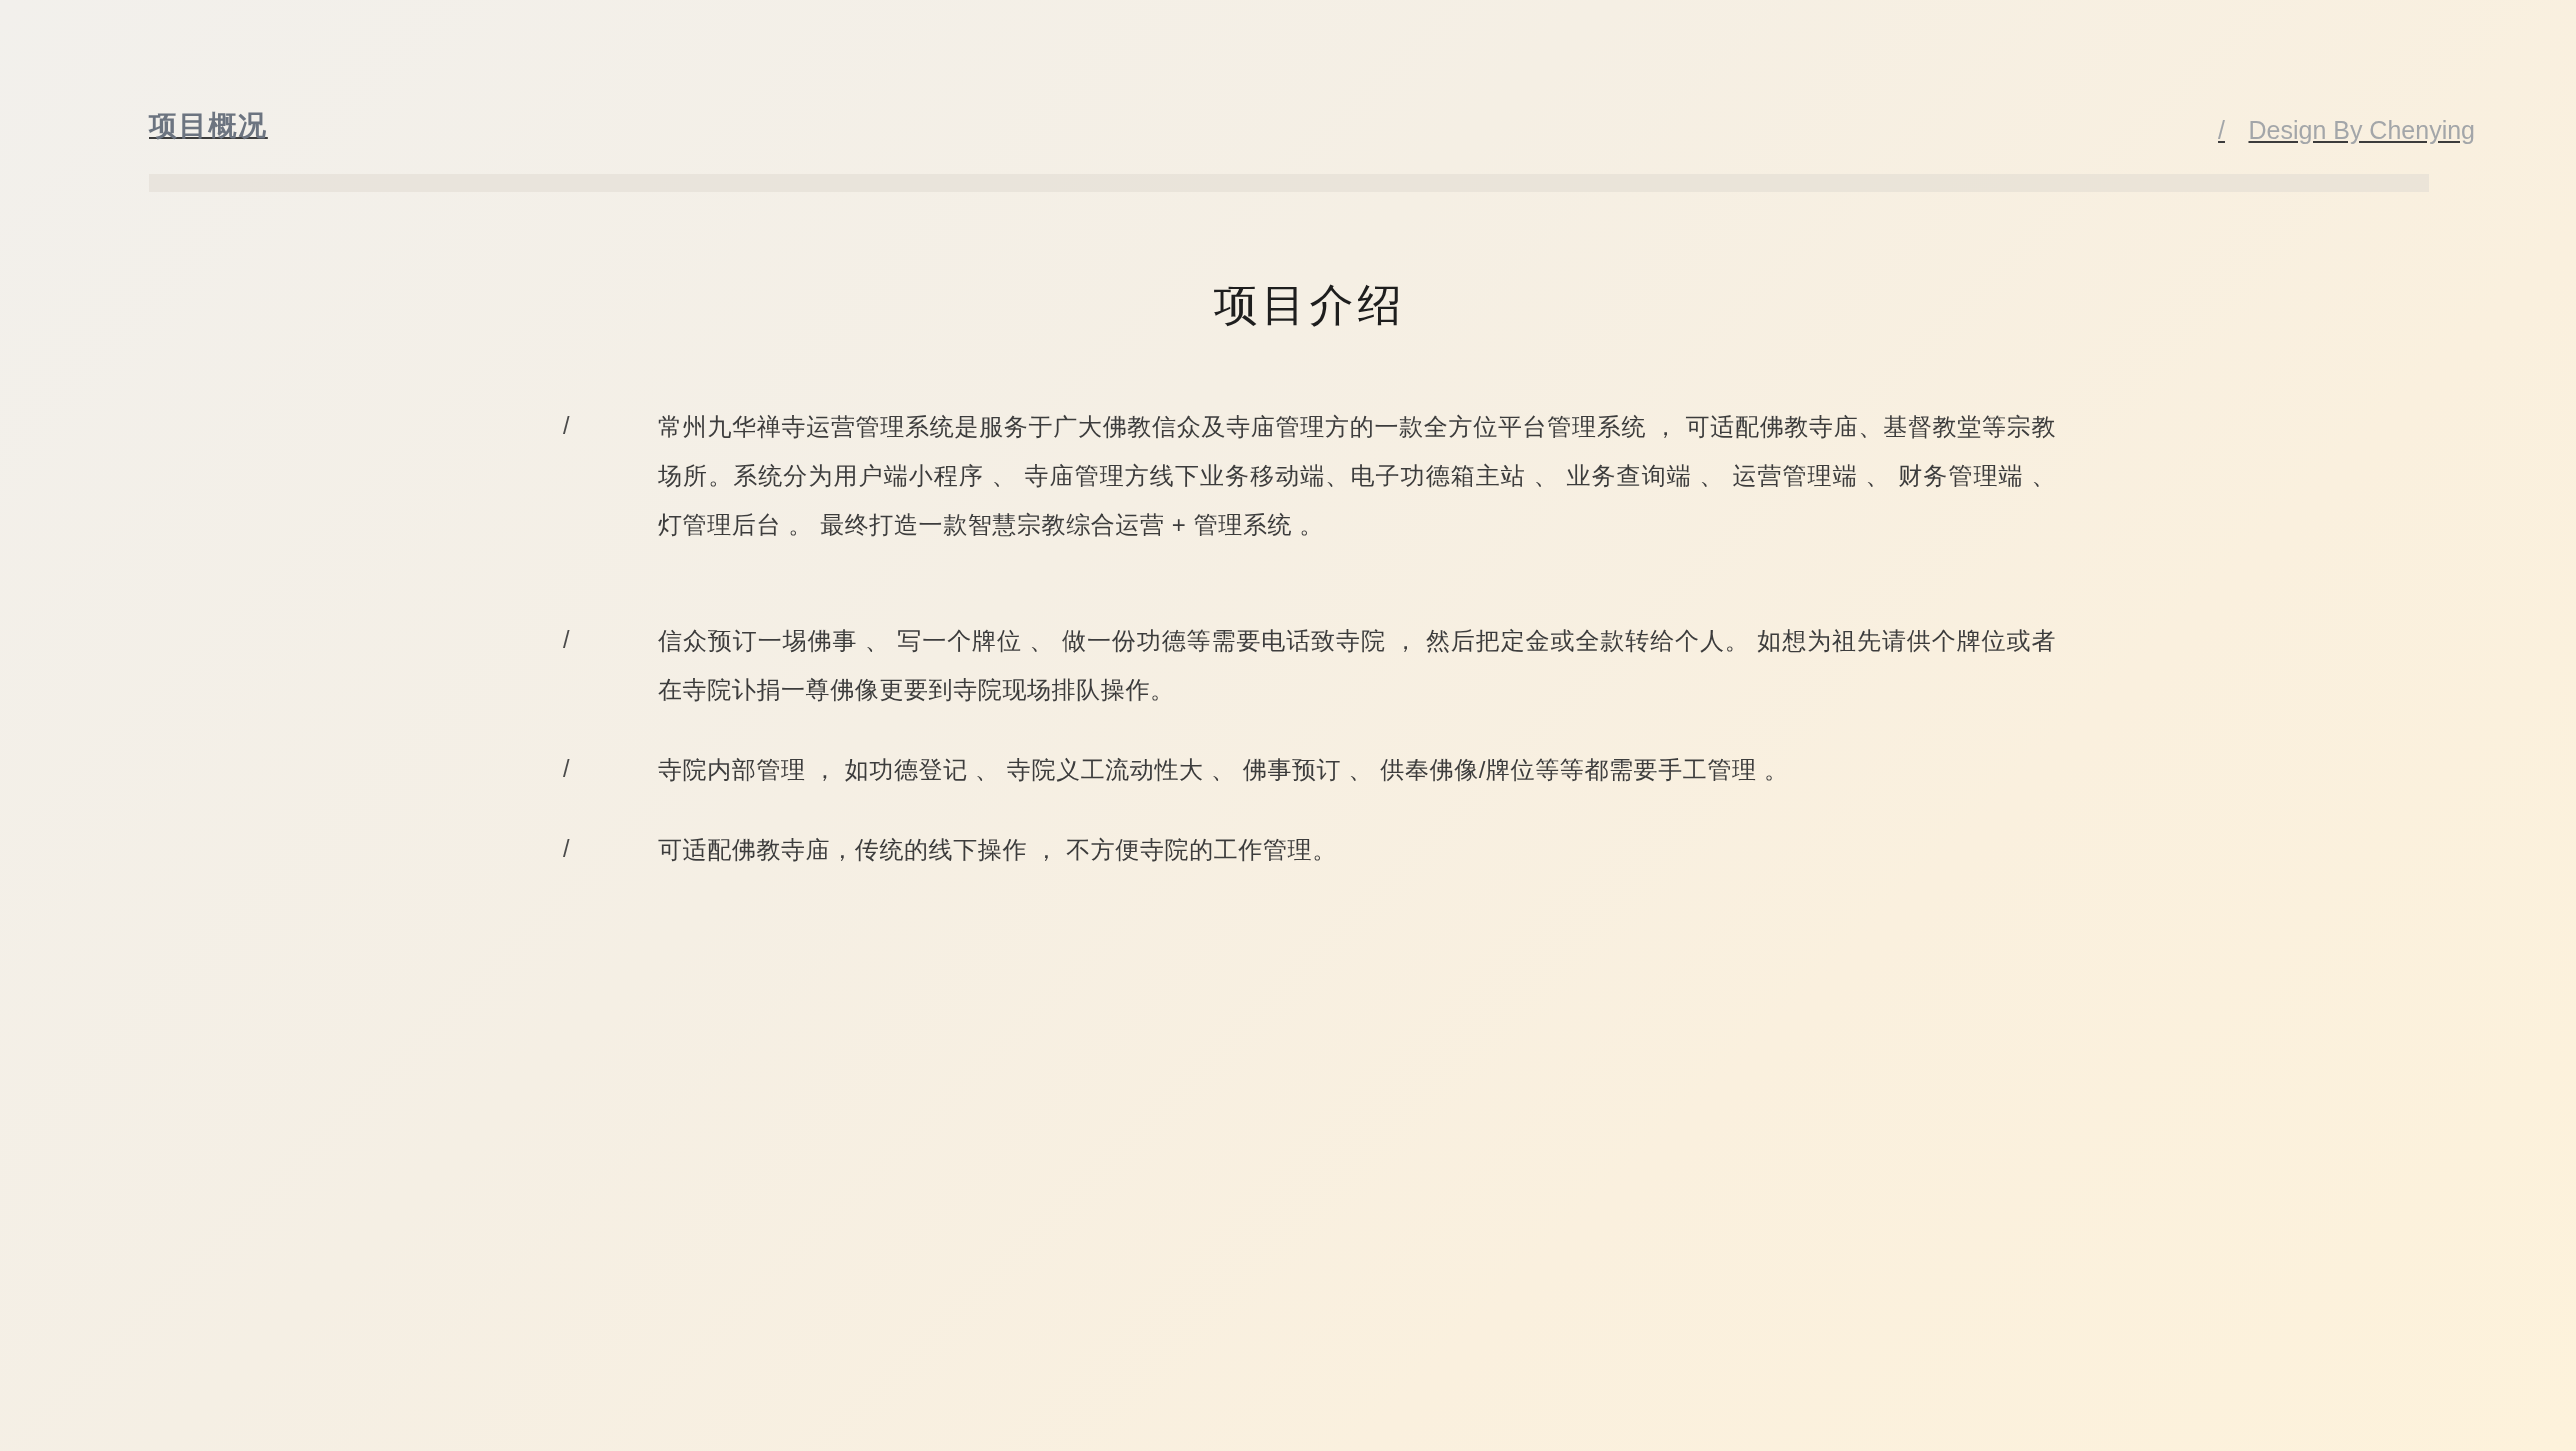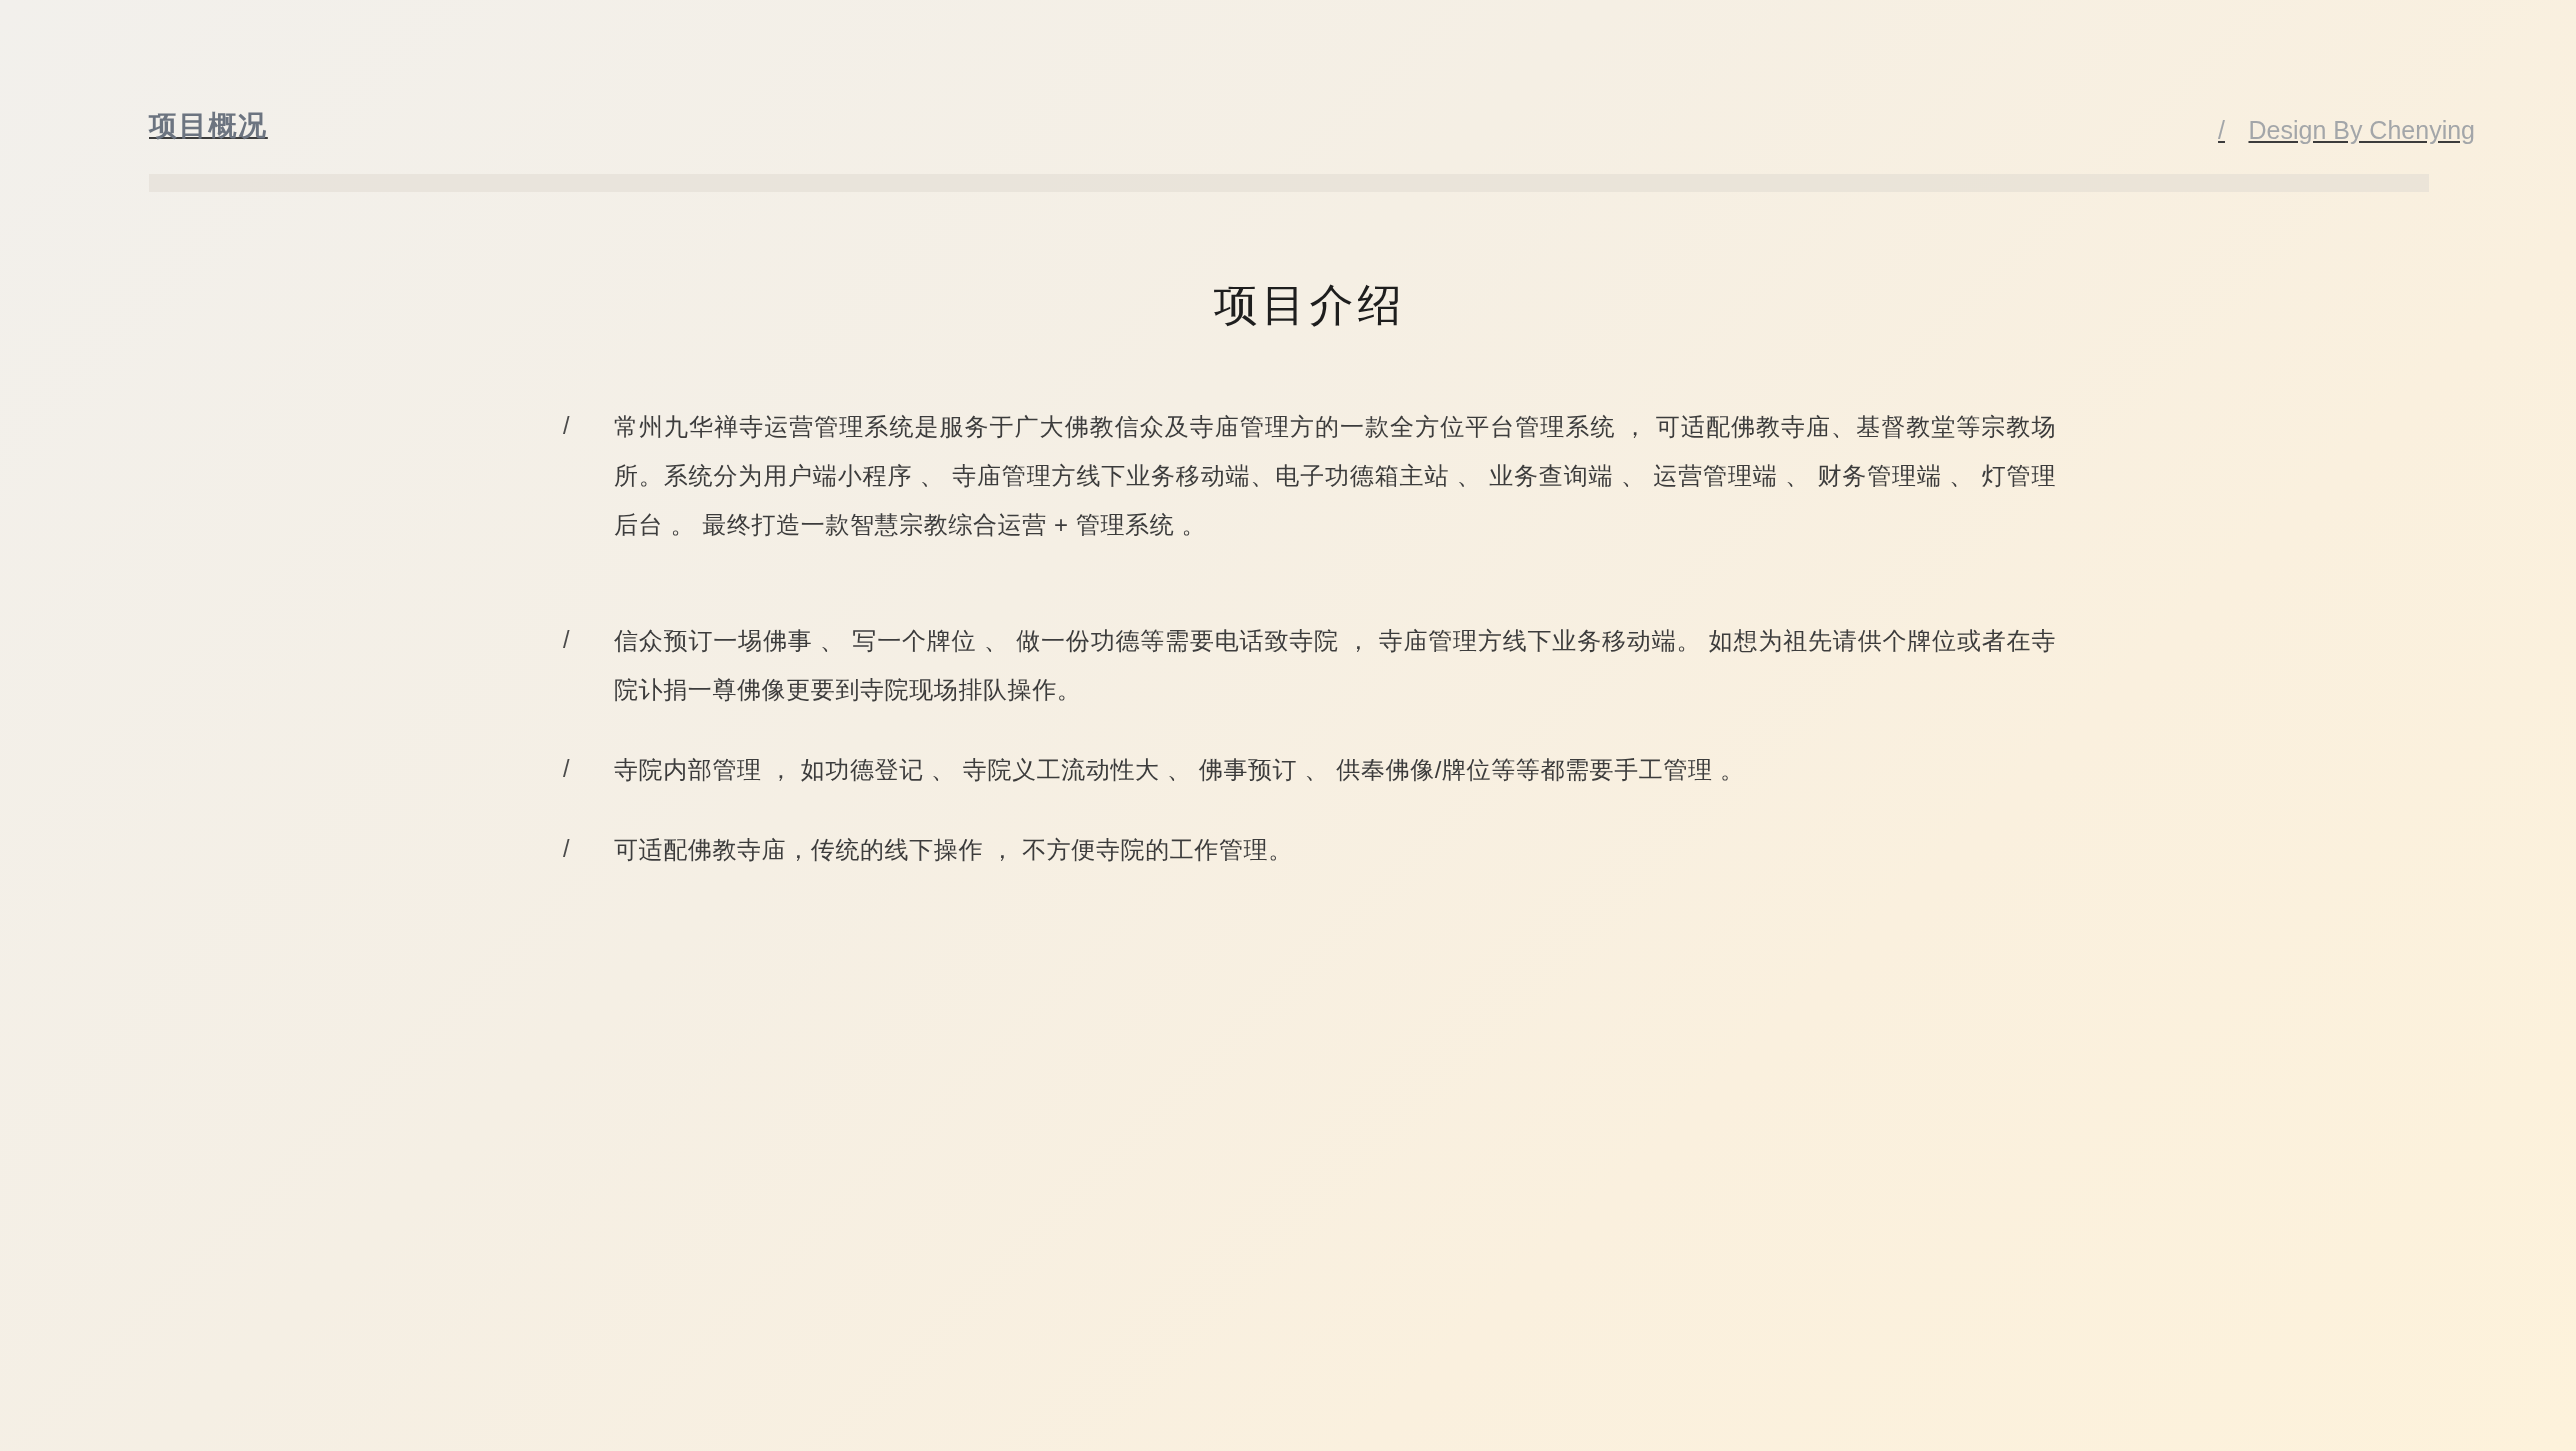--- a/index.html
+++ b/index.html
@@ -80,20 +80,21 @@
   }
 
   .item-text {
     flex: 1;
     font-size: 24px;
     line-height: 49px;
     font-weight: 300;
     color: #3C3C3C;
     letter-spacing: 0.6px;
     text-align: justify;
+    margin-left: 44px;
   }
 </style>
 </head>
 <body>
 
 <header class="page-header">
   <div class="page-header-title">项目概况</div>
   <div class="byline">
     <span class="slash">/</span>
     <span>Design By Chenying</span>
@@ -110,21 +111,21 @@
     <div class="item">
       <div class="item-marker">/</div>
       <div class="item-text">常州九华禅寺运营管理系统是服务于广大佛教信众及寺庙管理方的一款全方位平台管理系统 ，  可适配佛教寺庙、基督教堂等宗教场所。系统分为用户端小程序 、 寺庙管理方线下业务移动端、电子功德箱主站 、 业务查询端 、 运营管理端 、 财务管理端 、 灯管理后台 。 最终打造一款智慧宗教综合运营 + 管理系统 。</div>
     </div>
   </div>
 
 
   <div class="items">
     <div class="item">
       <div class="item-marker">/</div>
-      <div class="item-text">信众预订一埸佛事 、 写一个牌位 、 做一份功德等需要电话致寺院 ，  寺庙管理方线下业务移动端。 如想为祖先请供个牌位或者在寺院讣捐一尊佛像更要到寺院现场排队操作。</div>
+      <div class="item-text">信众预订一埸佛事 、 写一个牌位 、 做一份功德等需要电话致寺院 ，  然后把定金或全款转给个人。 如想为祖先请供个牌位或者在寺院讣捐一尊佛像更要到寺院现场排队操作。</div>
     </div>
     <div class="item">
       <div class="item-marker">/</div>
       <div class="item-text">寺院内部管理 ，  如功德登记 、 寺院义工流动性大 、 佛事预订 、 供奉佛像/牌位等等都需要手工管理 。</div>
     </div>
     <div class="item">
       <div class="item-marker">/</div>
       <div class="item-text">可适配佛教寺庙，传统的线下操作 ，  不方便寺院的工作管理。</div>
     </div>
   </div>

